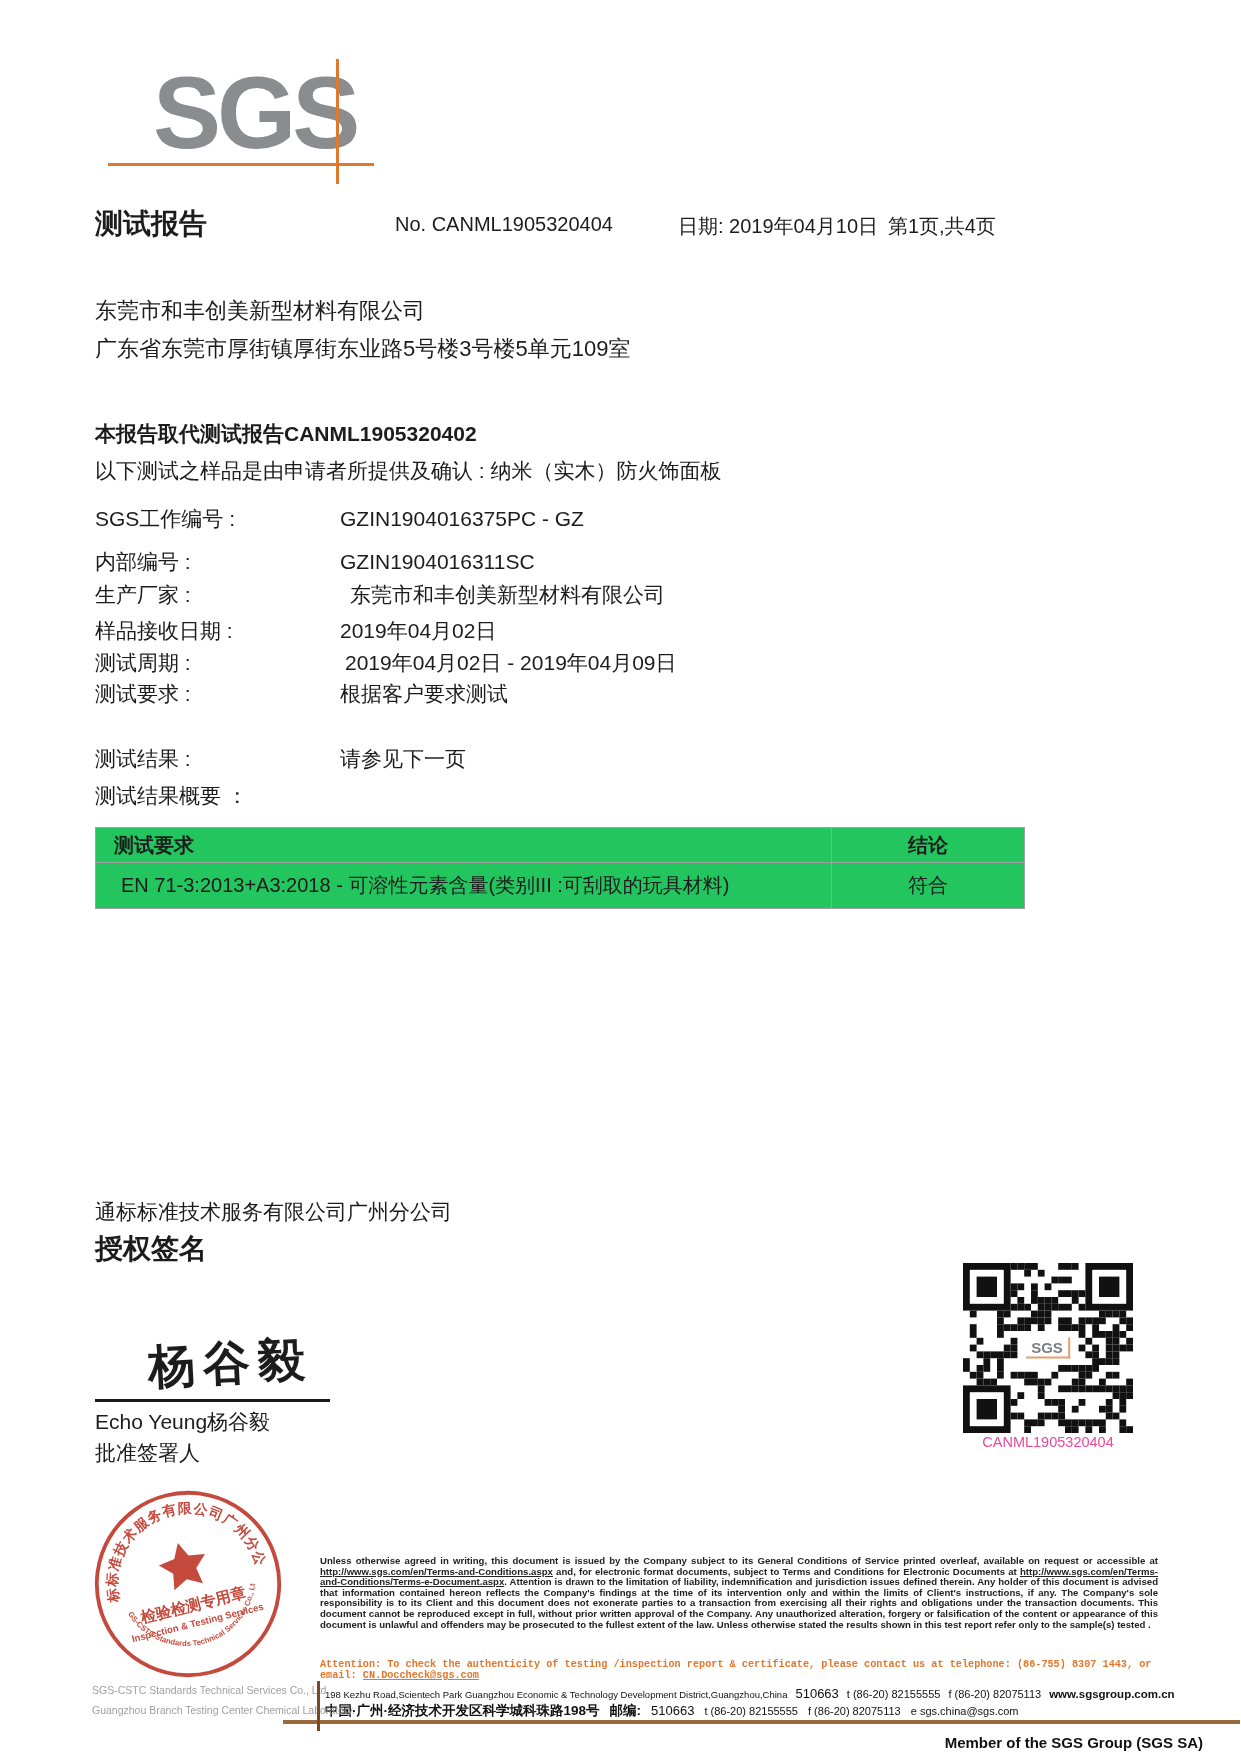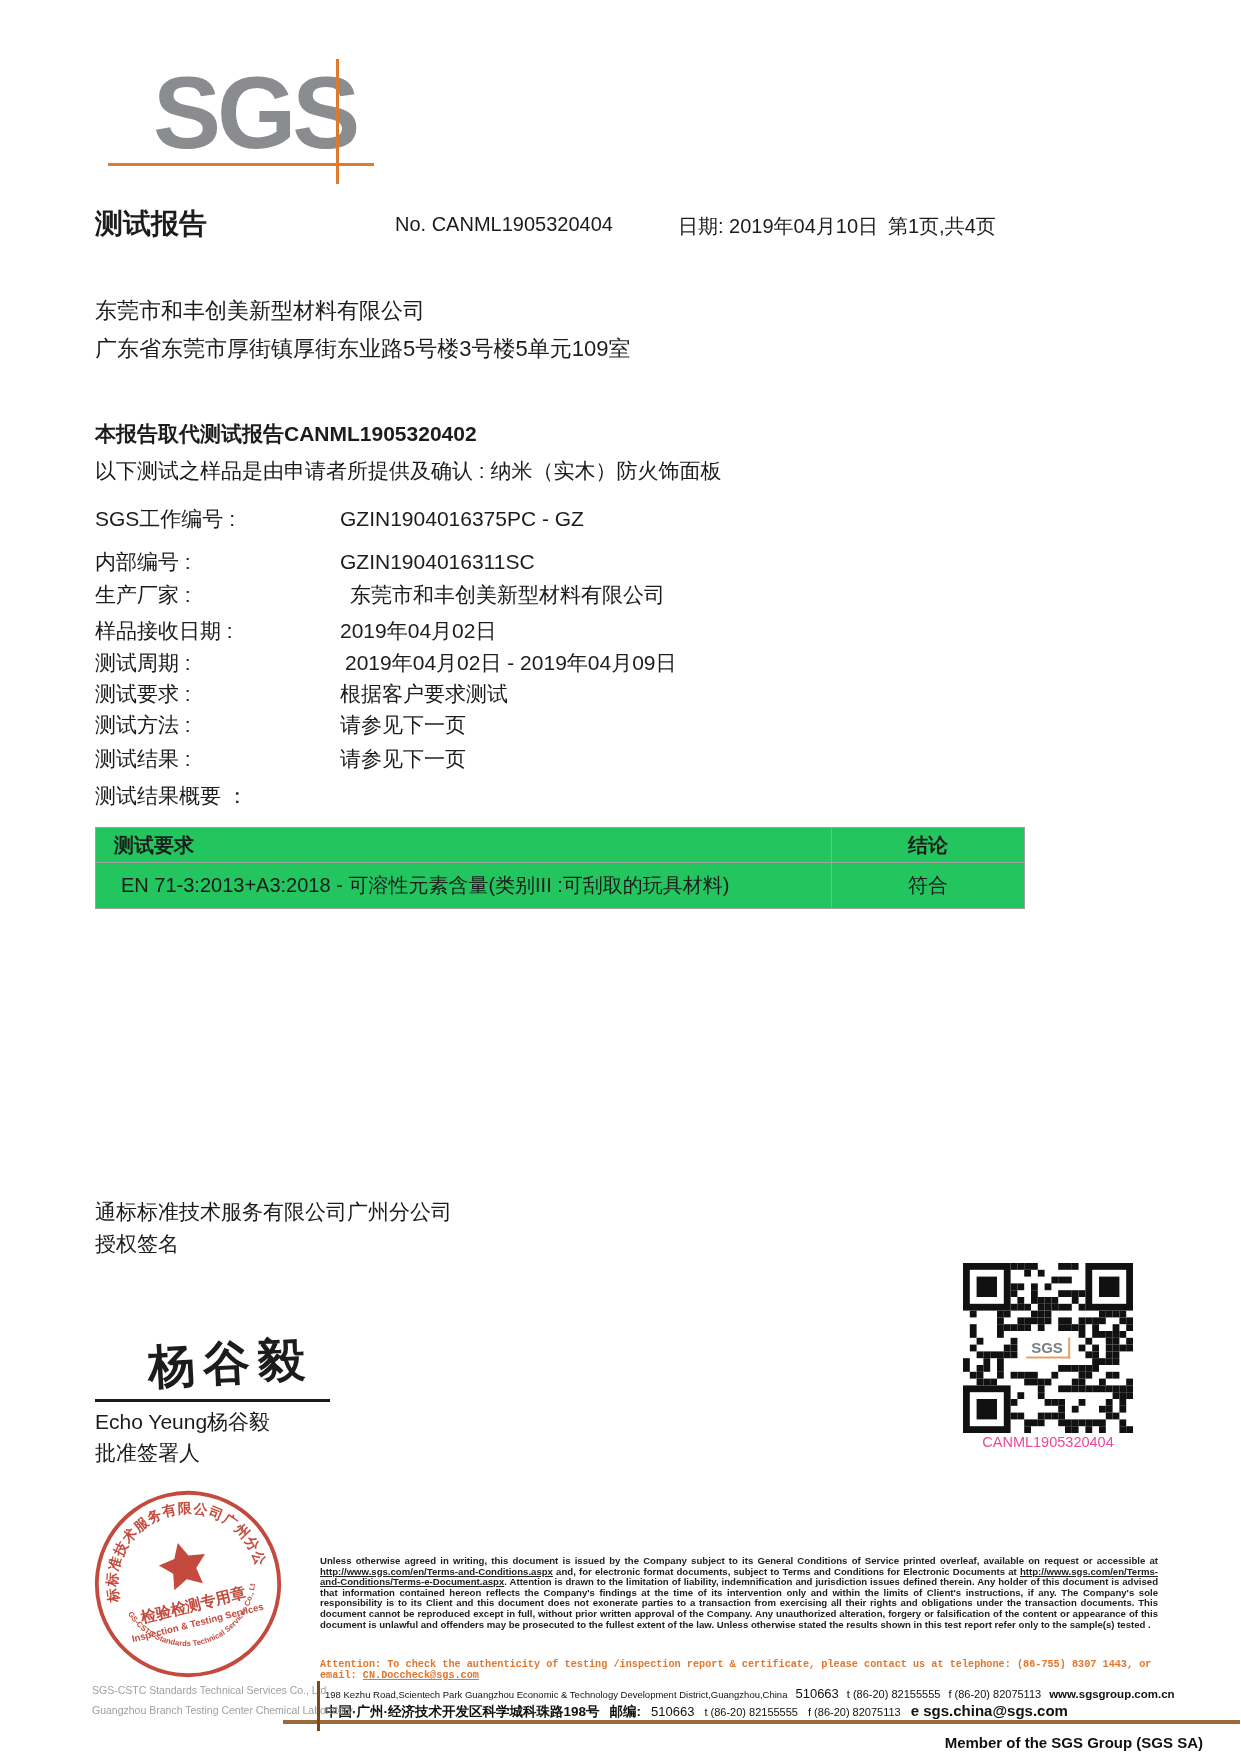--- a/index.html
+++ b/index.html
@@ -35,21 +35,21 @@
   
   .summary-heading{left:95px;top:782px;font-size:21px;}
   .sum-table{left:95px;top:827px;width:930px;border-collapse:collapse;font-size:20px;}
   .sum-table th,.sum-table td{border:1.5px solid #a0a0a0;background:#22c55e;}
   .sum-table th{font-weight:bold;height:34px;text-align:left;padding:0 0 0 18px;}
   .sum-table th.ccol, .sum-table td.ccol{text-align:center;width:192px;padding:0;}
   .sum-table td{height:45px;padding:0 0 0 25px;}
 
   
   .signer-company{left:95px;top:1198px;font-size:21px;}
-  .signer-label{left:95px;top:1230px;font-size:21px;}
+  .signer-label{left:95px;top:1230px;font-size:28px;font-weight:bold;}
   .hand-sign{left:148px;top:1332px;font-size:47px;font-weight:bold;transform:rotate(-3deg);letter-spacing:8px;}
   .sign-line{left:95px;top:1399px;width:235px;height:3px;background:#1a1a1a;}
   .signer-name{left:95px;top:1408px;font-size:21px;}
   .signer-role{left:95px;top:1439px;font-size:21px;}
 
   
   .qr-box{left:963px;top:1263px;width:170px;height:170px;}
   .qr-label{position:absolute;left:50%;top:50%;transform:translate(-50%,-50%);
     background:#fff;padding:1px 5px 0 5px;color:#7b7d80;font-weight:bold;font-size:15px;
     border-bottom:2px solid #e6a06a;border-right:2px solid #e6a06a;line-height:1.2;}
@@ -69,21 +69,21 @@
   .attention .u{text-decoration:underline;}
 
   .addr-row-en{left:325px;top:1686px;width:830px;font-size:9.5px;color:#111;
     display:flex;align-items:baseline;gap:8px;white-space:nowrap;}
   .addr-row-en .big{font-size:13px;}
   .addr-row-en .mid{font-size:11px;}
   .addr-row-en .web{font-size:11.5px;font-weight:bold;}
   .addr-row-cn{left:325px;top:1702px;width:830px;font-size:13.5px;font-weight:bold;color:#111;
     display:flex;align-items:baseline;gap:10px;white-space:nowrap;}
   .addr-row-cn .mid{font-size:11px;font-weight:normal;}
-  .addr-row-cn .email{font-size:15px;font-weight:bold;}
+  .addr-row-cn .email{font-size:11px;font-weight:normal;}
 
   .vbar{left:317px;top:1681px;width:2.5px;height:50px;background:#7a4a1e;z-index:4;}
   .footer-rule{left:283px;top:1720px;width:957px;height:3.5px;background:#9b6a3c;}
   .member-line{right:38px;top:1734px;font-size:15px;font-weight:bold;color:#111;}
 
   .red{fill:#bf3b2d;}
 </style>
 </head>
 <body>
 
@@ -114,23 +114,20 @@
     <span class="flabel">生产厂家 :</span><span class="fvalue" style="padding-left:10px">东莞市和丰创美新型材料有限公司</span>
   </div>
   <div class="abs frow" style="top:617px">
     <span class="flabel">样品接收日期 :</span><span class="fvalue">2019年04月02日</span>
   </div>
   <div class="abs frow" style="top:649px">
     <span class="flabel">测试周期 :</span><span class="fvalue" style="padding-left:5px">2019年04月02日 - 2019年04月09日</span>
   </div>
   <div class="abs frow" style="top:680px">
     <span class="flabel">测试要求 :</span><span class="fvalue">根据客户要求测试</span>
-  </div>
-  <div class="abs frow" style="top:711px">
-    <span class="flabel">测试方法 :</span><span class="fvalue">请参见下一页</span>
   </div>
   <div class="abs frow" style="top:745px">
     <span class="flabel">测试结果 :</span><span class="fvalue">请参见下一页</span>
   </div>
 
   <div class="abs summary-heading">测试结果概要 ：</div>
   <table class="abs sum-table">
     <tbody>
         <tr>
       <th>测试要求</th>

